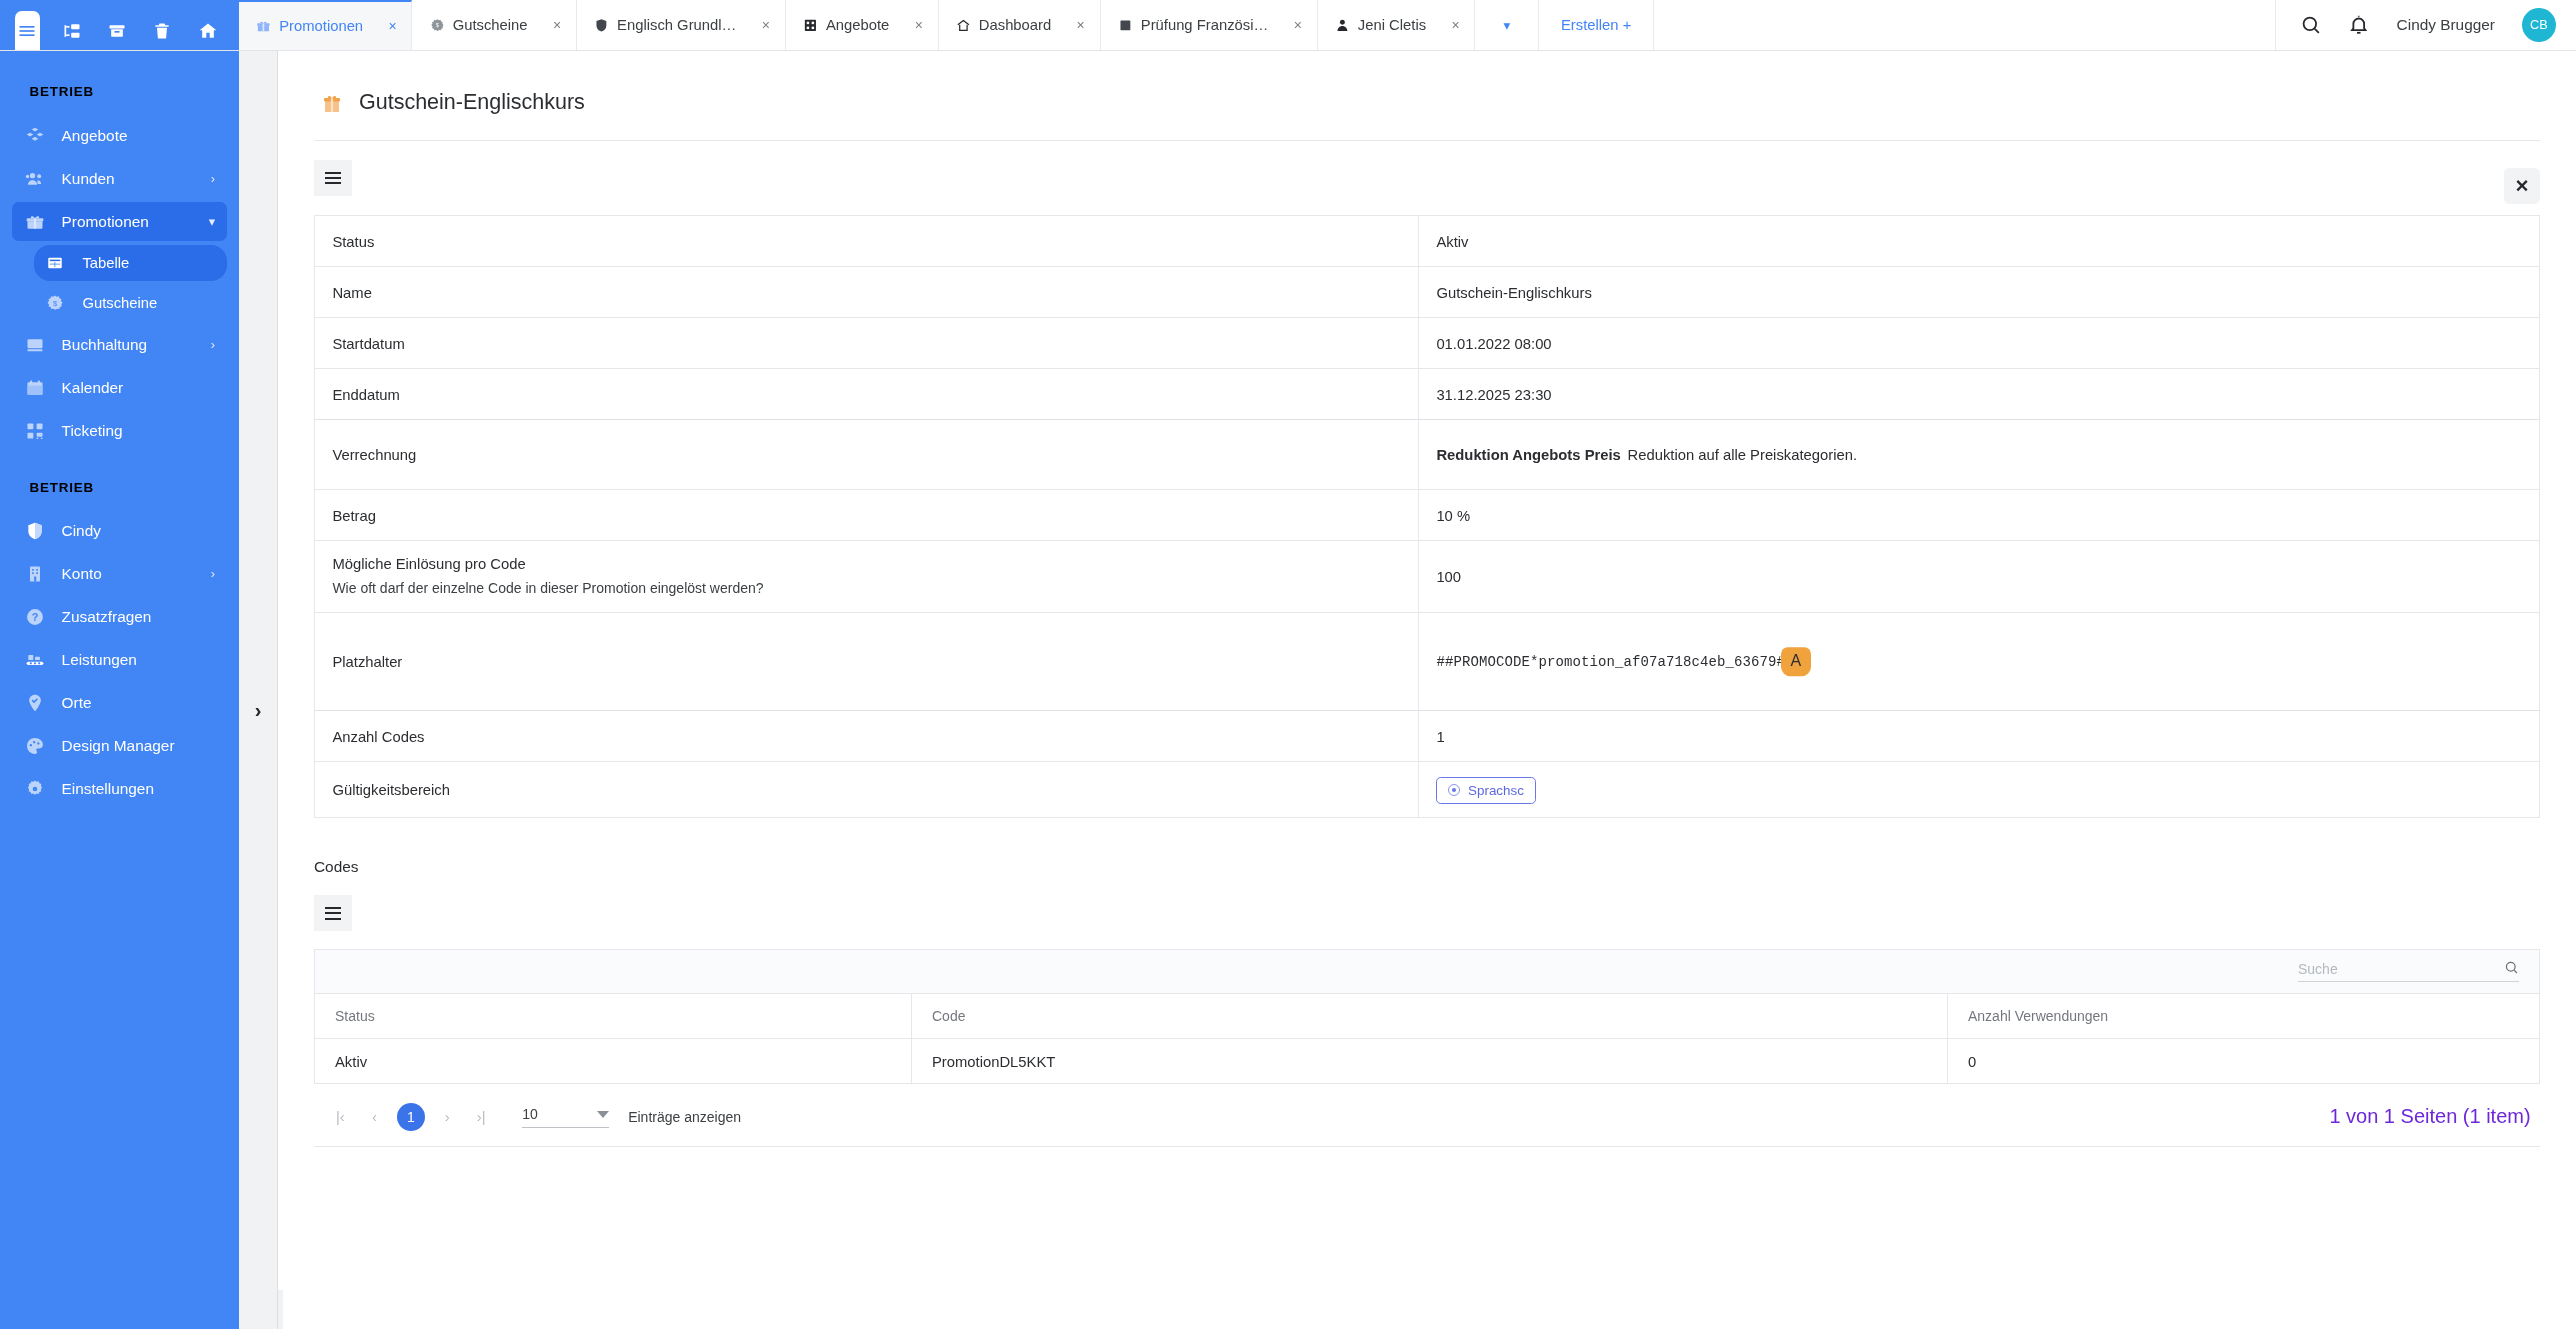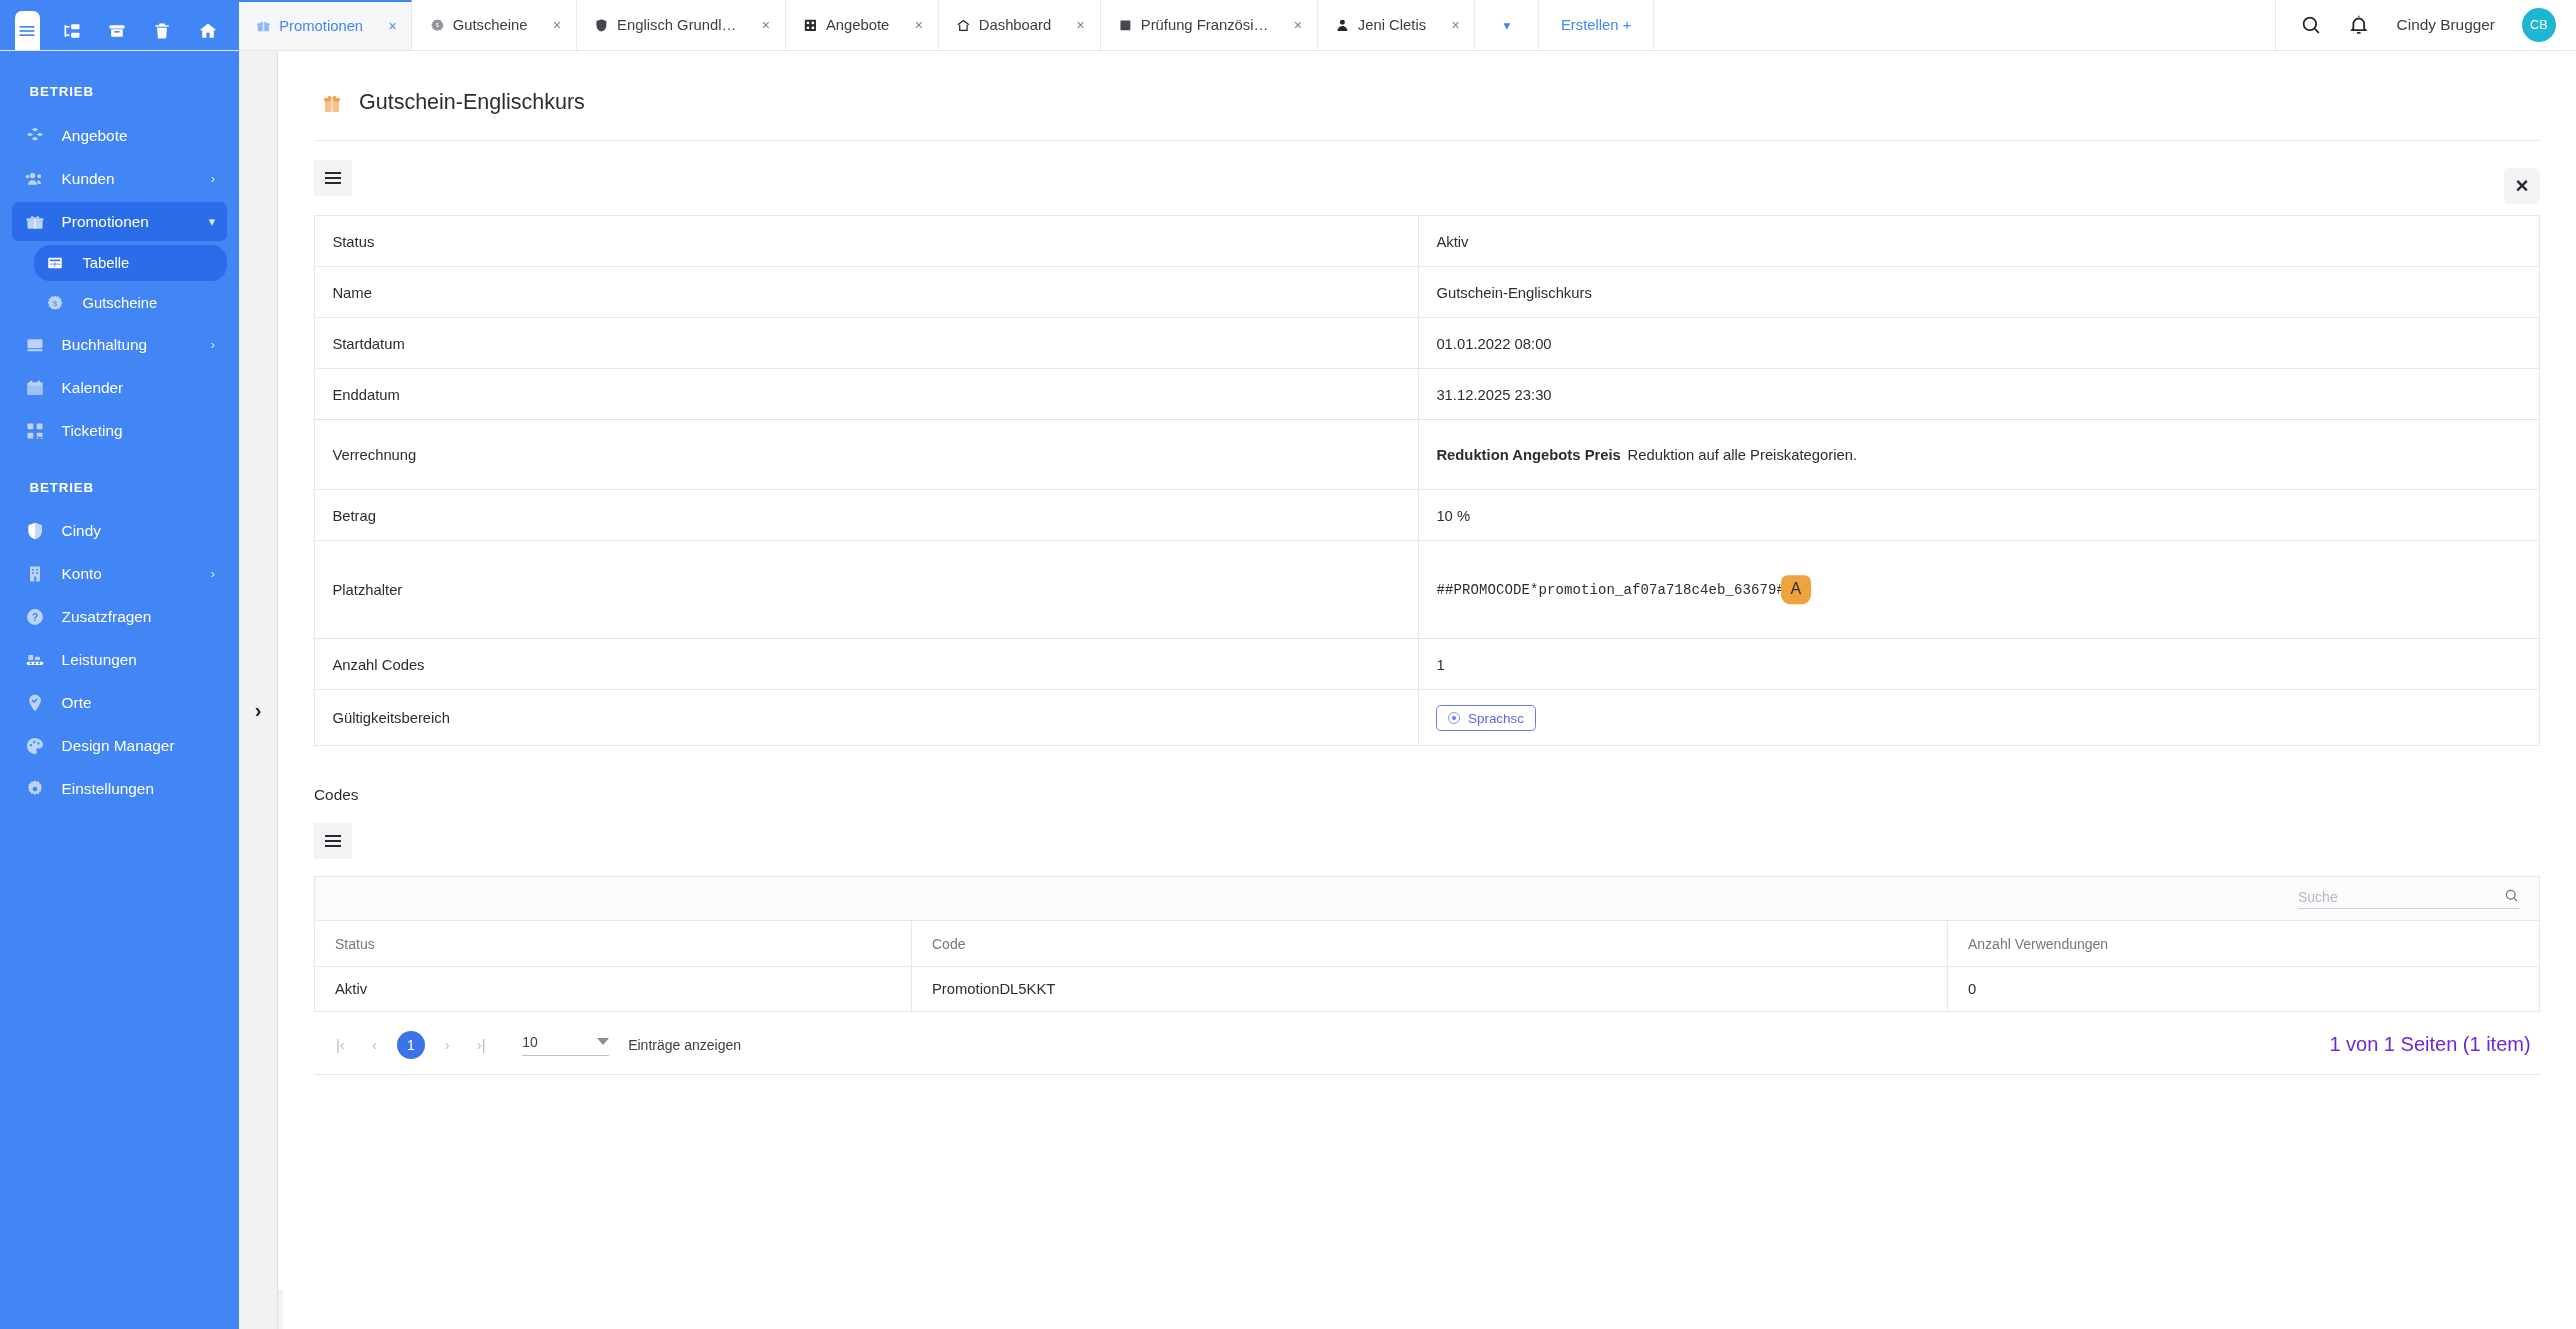--- a/index.html
+++ b/index.html
@@ -89,21 +89,21 @@
 
   .sidebar {
     width: 239px; min-width: 239px;
     background: #4285f4;
     padding-top: 24px;
     color: #ffffff;
     display: flex; flex-direction: column;
   }
   .sb-section {
     font-size: 13.4px; font-weight: bold; letter-spacing: 0.8px;
-    color: #ffffff; padding: 9.4px 0 14.8px 29.5px;
+    color: #000000; padding: 9.4px 0 14.8px 29.5px;
   }
   .sb-section.second { padding-top: 28px; }
   .sb-item {
     display: flex; align-items: center;
     height: 39px; margin: 2px 12px; padding: 0 12px 0 13.4px;
     border-radius: 6.7px; font-size: 15.4px; color: #ffffff;
     position: relative;
   }
   .sb-item .sb-ico { width: 25.5px; min-width: 25.5px; display: flex; align-items: center; color: #bcd4fb; }
   .sb-item .sb-ico svg { width: 20px; height: 20px; fill: currentColor; }
@@ -670,20 +670,29 @@
 
       <div class="drow">
         <div class="dlabel">
           <div class="t">Betrag</div>
         </div>
         <div class="dval">
           <span>10 %</span>
         </div>
       </div>
 
+      <div class="drow" style="min-height:70px">
+        <div class="dlabel">
+          <div class="t">Mögliche Einlösung pro Code</div>
+          <div class="sub">Wie oft darf der einzelne Code in dieser Promotion eingelöst werden?</div>
+        </div>
+        <div class="dval">
+          <span>100</span>
+        </div>
+      </div>
 
       <div class="drow thick" style="min-height:98px">
         <div class="dlabel">
           <div class="t">Platzhalter</div>
         </div>
         <div class="dval">
           <span class="code">##PROMOCODE*promotion_af07a718c4eb_63679##</span>
           <span class="badge-a">A</span>
         </div>
       </div>

